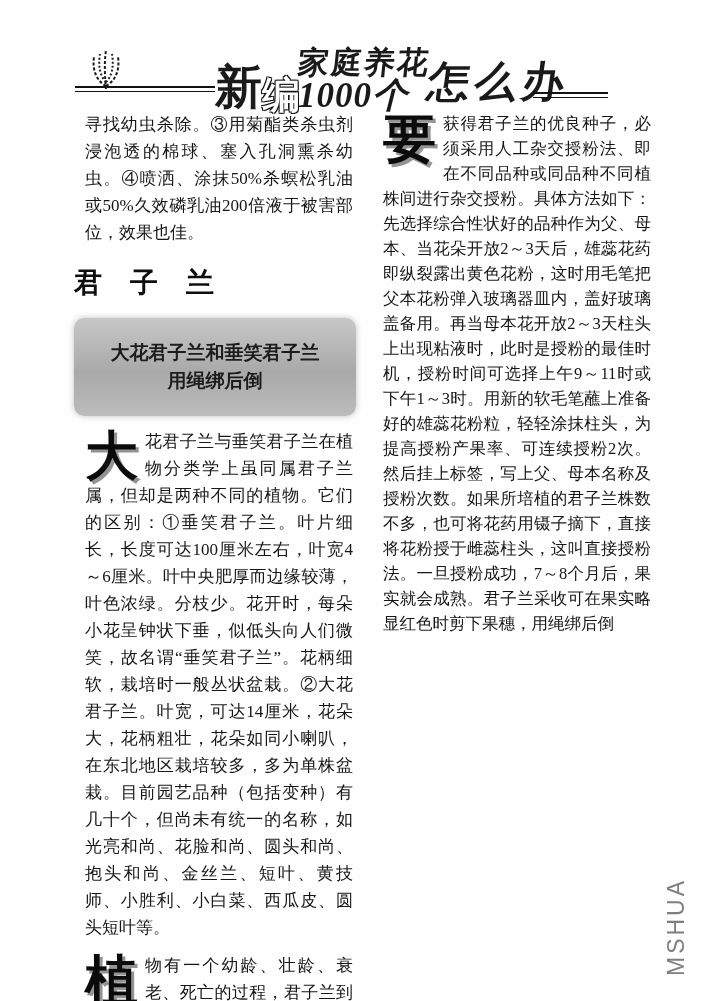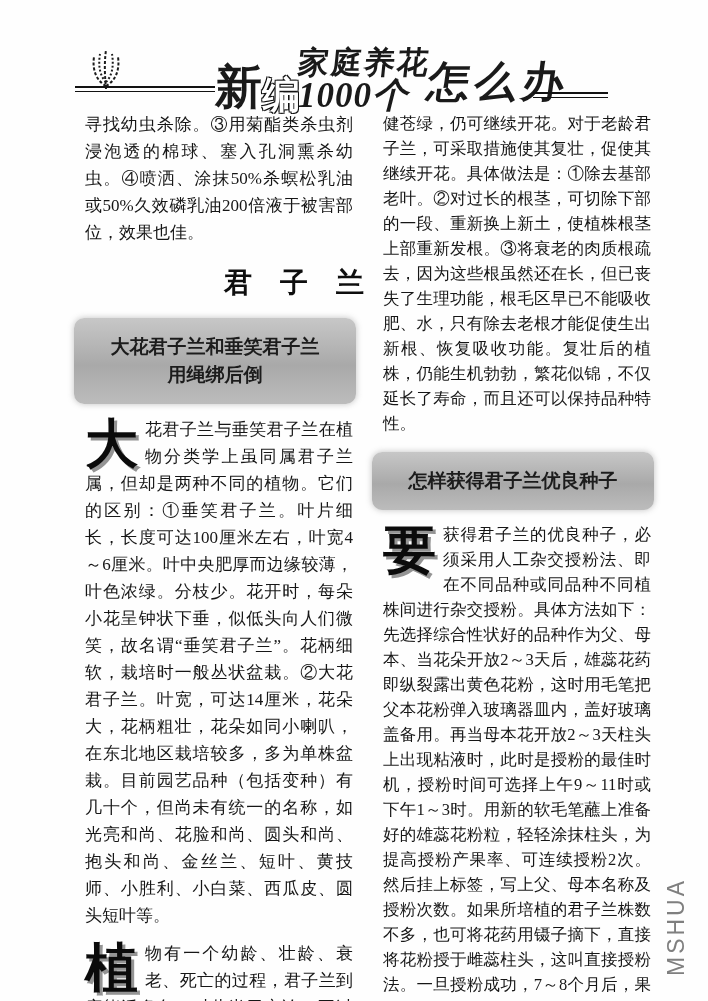--- a/index.html
+++ b/index.html
@@ -24,26 +24,26 @@
     font-family:"Liberation Sans","DejaVu Sans",sans-serif;transform:skewX(-8deg);letter-spacing:5px;}
   .emblem{position:absolute;left:86px;top:46px;width:40px;height:44px;}
 
   .col{position:absolute;width:290px;}
   .col-left{left:74px;top:100px;}
   .col-right{left:372px;top:100px;}
   .col p{margin:11px;font-size:17px;line-height:27px;text-align:justify;
     text-justify:inter-ideograph;color:#161616;}
   .col-right p{font-size:16.5px;line-height:25px;}
 
-  .chapter-title{margin:18px 0 2px 0;text-align:right;font-size:28px;font-weight:900;
+  .chapter-title{margin:18px 0 2px 0;text-align:left;font-size:28px;font-weight:900;
     font-family:"Liberation Sans","DejaVu Sans",sans-serif;color:#0e0e0e;}
 
   .graybox{margin:16px 8px 12px 0;background:linear-gradient(180deg,#c7c7c7,#a9a9a9 55%,#bcbcbc);
     border-radius:10px;text-align:center;font-family:"Liberation Sans","DejaVu Sans",sans-serif;
-    font-weight:bold;font-size:19px;line-height:28px;color:#1c1c1c;padding:15px 6px;
+    font-weight:bold;font-size:19px;line-height:28px;color:#1c1c1c;padding:21px 6px;
     box-shadow:0 0 6px rgba(120,120,120,.45);}
 
   .dropcap{float:left;font-family:"Liberation Sans","DejaVu Sans",sans-serif;font-weight:900;
     font-size:53px;line-height:50px;padding:3px 7px 0 0;color:#0b0b0b;
     text-shadow:3px 3px 0 #949494;}
 
   .watermark{position:absolute;left:608px;top:912px;width:140px;height:30px;
     transform:rotate(-90deg);color:#7f7f7f;font-size:23px;letter-spacing:3px;text-align:center;
     font-family:"Liberation Sans","DejaVu Sans",sans-serif;}
 </style>
@@ -81,24 +81,20 @@
       <div>用绳绑后倒</div>
     </div>
 
     <p><span class="dropcap">大</span><span>花君子兰与垂笑君子兰在植物分类学上虽同属君子兰属，但却是两种不同的植物。它们的区别：①垂笑君子兰。叶片细长，长度可达100厘米左右，叶宽4～6厘米。叶中央肥厚而边缘较薄，叶色浓绿。分枝少。花开时，每朵小花呈钟状下垂，似低头向人们微笑，故名谓“垂笑君子兰”。花柄细软，栽培时一般丛状盆栽。②大花君子兰。叶宽，可达14厘米，花朵大，花柄粗壮，花朵如同小喇叭，在东北地区栽培较多，多为单株盆栽。目前园艺品种（包括变种）有几十个，但尚未有统一的名称，如光亮和尚、花脸和尚、圆头和尚、抱头和尚、金丝兰、短叶、黄技师、小胜利、小白菜、西瓜皮、圆头短叶等。</span></p>
 
 
     <p><span class="dropcap">植</span><span>物有一个幼龄、壮龄、衰老、死亡的过程，君子兰到底能活多久？对此尚无定论。不过君子兰一般开花5～6年后，长势开始减弱。但也能见到30龄以上的君子兰，叶片尚老</span></p>
   </div>
 
   <div class="col col-right">
-    <p>健苍绿，仍可继续开花。对于老龄君子兰，可采取措施使其复壮，促使其继续开花。具体做法是：①除去基部老叶。②对过长的根茎，可切除下部的一段、重新换上新土，使植株根茎上部重新发根。③将衰老的肉质根疏去，因为这些根虽然还在长，但已丧失了生理功能，根毛区早已不能吸收肥、水，只有除去老根才能促使生出新根、恢复吸收功能。复壮后的植株，仍能生机勃勃，繁花似锦，不仅延长了寿命，而且还可以保持品种特性。</p>
 
-    <div class="graybox">
-      <div>怎样获得君子兰优良种子</div>
-    </div>
 
     <p><span class="dropcap">要</span><span>获得君子兰的优良种子，必须采用人工杂交授粉法、即在不同品种或同品种不同植株间进行杂交授粉。具体方法如下：先选择综合性状好的品种作为父、母本、当花朵开放2～3天后，雄蕊花药即纵裂露出黄色花粉，这时用毛笔把父本花粉弹入玻璃器皿内，盖好玻璃盖备用。再当母本花开放2～3天柱头上出现粘液时，此时是授粉的最佳时机，授粉时间可选择上午9～11时或下午1～3时。用新的软毛笔蘸上准备好的雄蕊花粉粒，轻轻涂抹柱头，为提高授粉产果率、可连续授粉2次。然后挂上标签，写上父、母本名称及授粉次数。如果所培植的君子兰株数不多，也可将花药用镊子摘下，直接将花粉授于雌蕊柱头，这叫直接授粉法。一旦授粉成功，7～8个月后，果实就会成熟。君子兰采收可在果实略显红色时剪下果穗，用绳绑后倒</span></p>
   </div>
 
   <div class="watermark">MSHUA</div>
 
 </div>
 
 </body></html>

